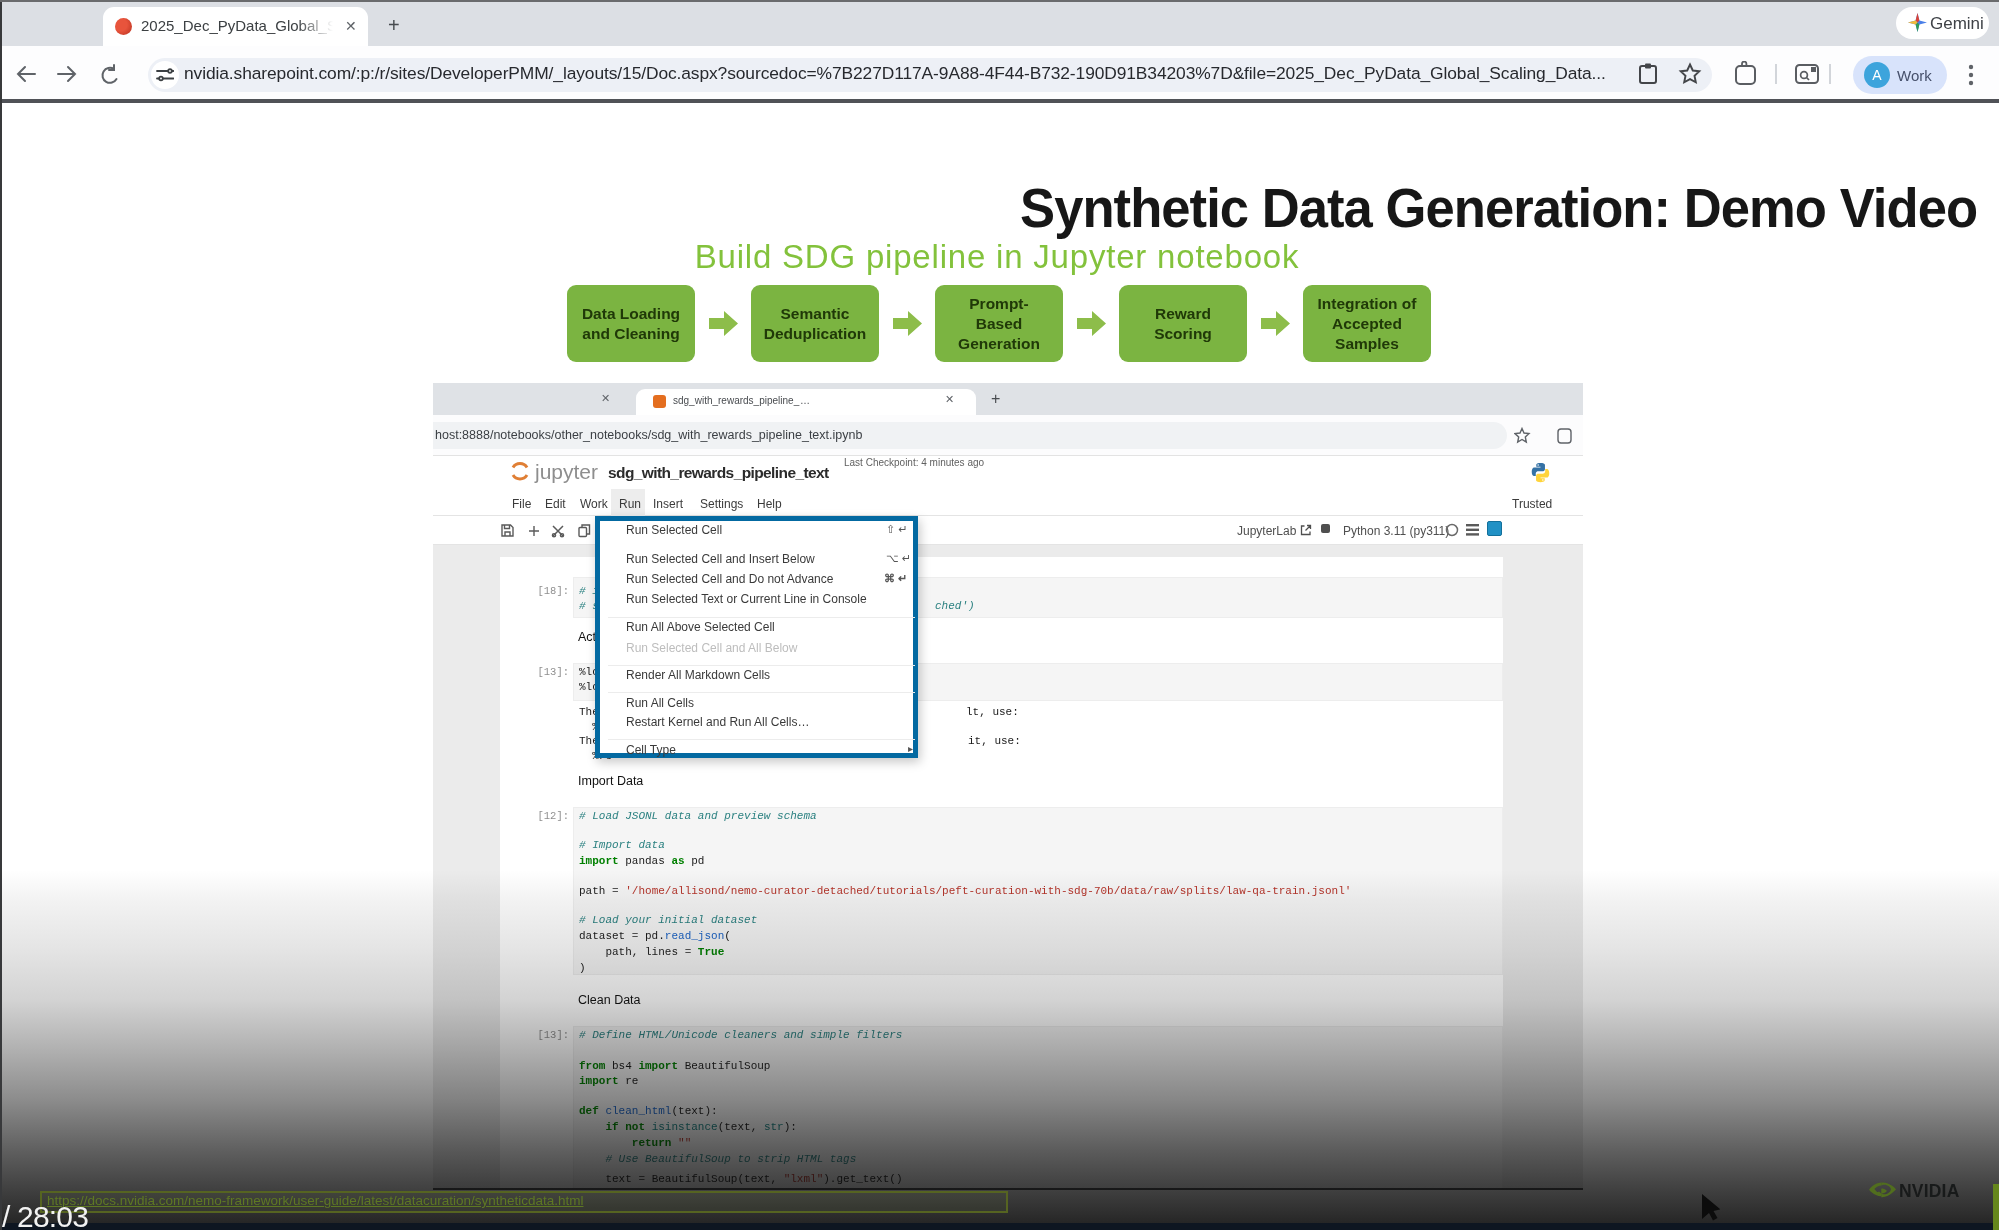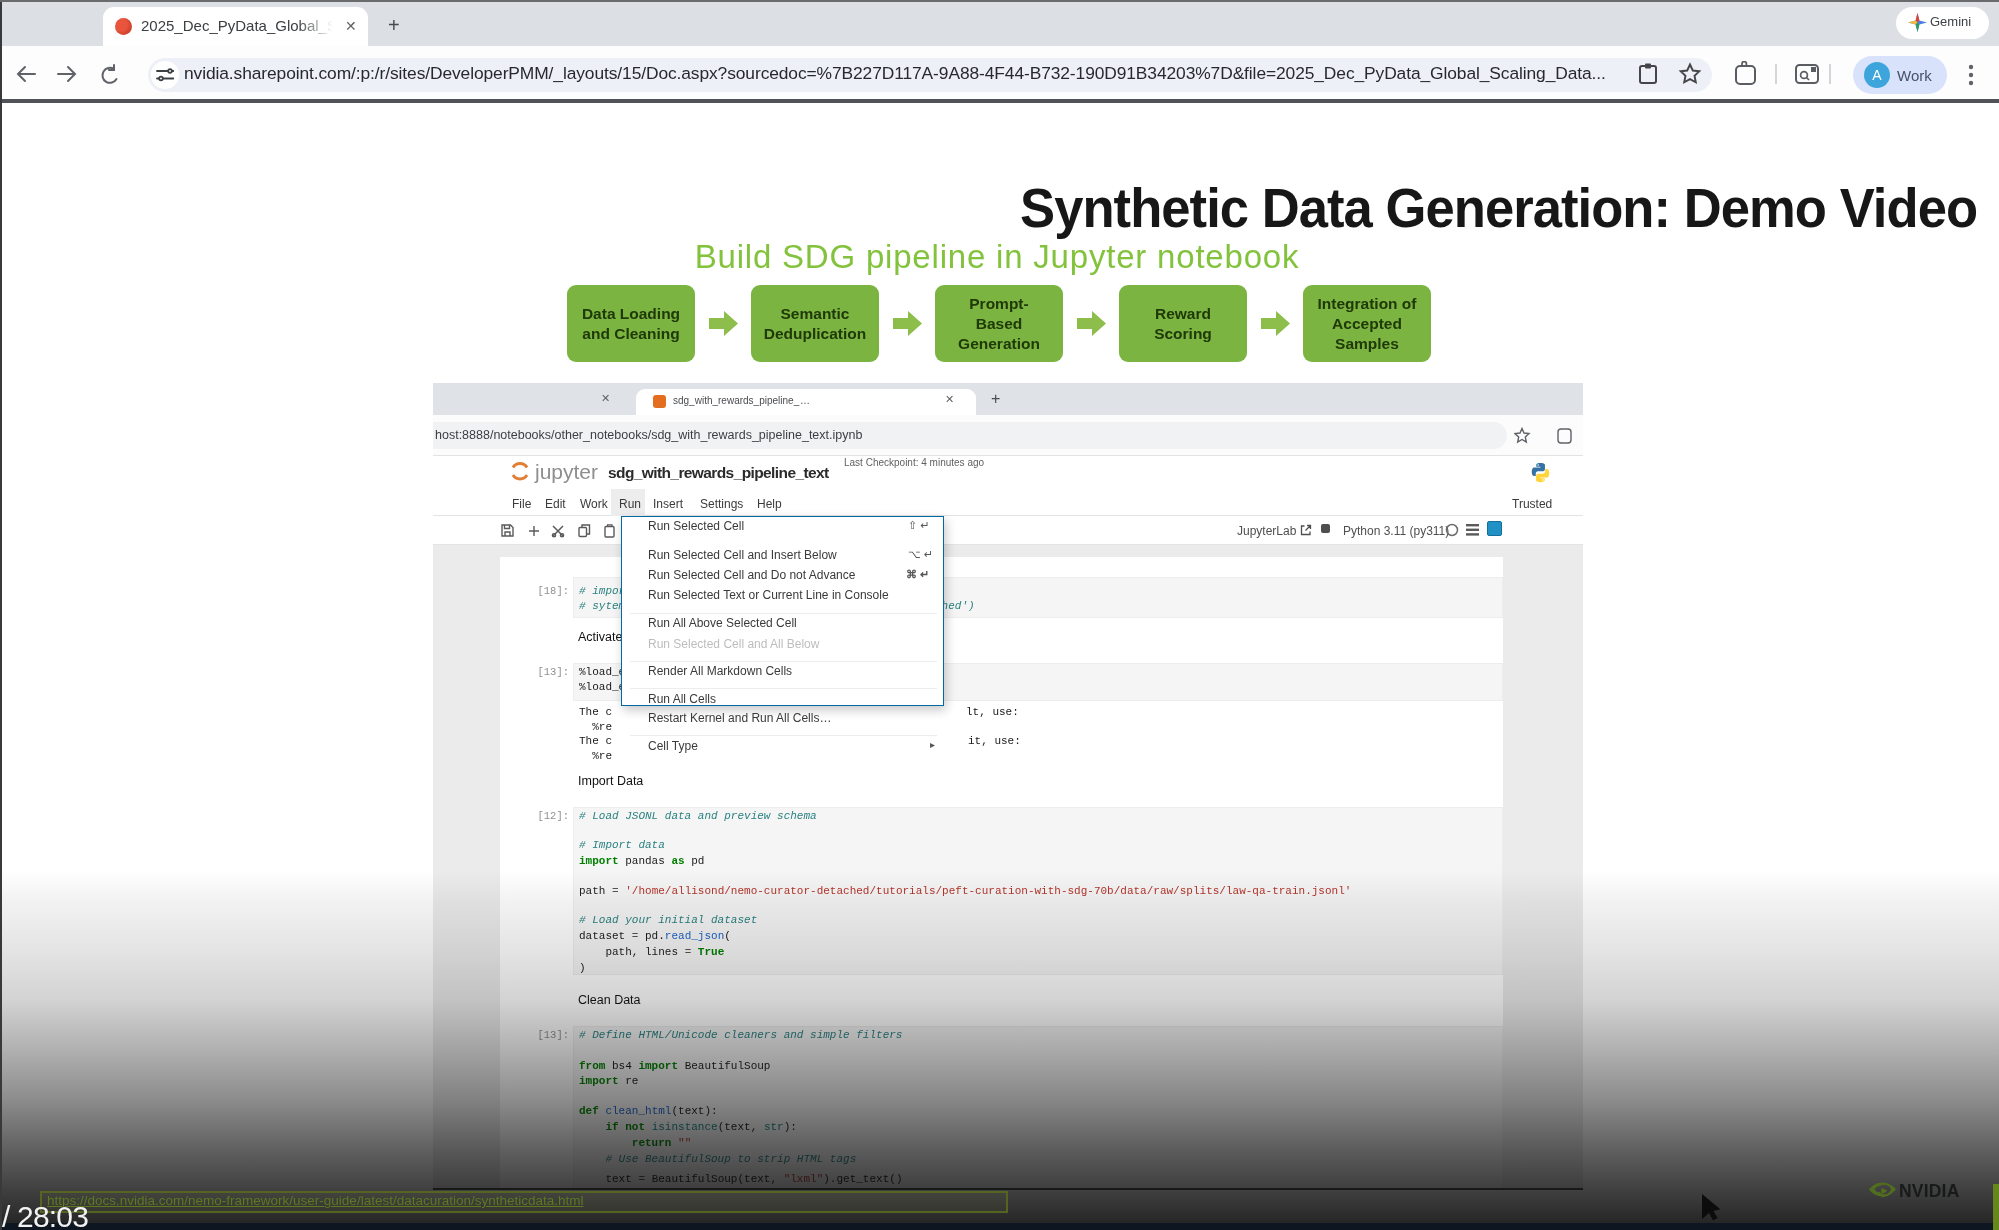--- a/index.html
+++ b/index.html
@@ -9,21 +9,21 @@
 
 #tabstrip{left:0;top:0;width:1999px;height:46px;background:#dcdfe4}
 #winborder{left:0;top:0;width:2px;height:1230px;background:#38393b;z-index:50}
 #winborder2{left:0;top:0;width:1999px;height:1.5px;background:#6a6b6d;z-index:50}
 #tab{left:103px;top:7px;width:265px;height:39px;background:#fff;border-radius:11px 11px 0 0}
 #tabicon{left:115px;top:18px;width:17px;height:17px;border-radius:50%;background:radial-gradient(circle at 35% 40%,#e8543c 0 40%,#b62f1e 100%)}
 #tabtitle{left:141px;top:17px;font-size:15px;color:#3c4043;width:196px;overflow:hidden;white-space:nowrap;-webkit-mask-image:linear-gradient(90deg,#000 80%,transparent 98%);mask-image:linear-gradient(90deg,#000 80%,transparent 98%)}
 #tabx{left:345px;top:18px;font-size:14px;color:#5f6368}
 #newtab{left:388px;top:14px;font-size:20px;color:#474b4f}
 #gemini{left:1896px;top:7px;width:93px;height:32px;background:#fff;border-radius:16px}
-#gemtext{left:1930px;top:14px;font-size:13px;color:#3f4247}
+#gemtext{left:1930px;top:14px;font-size:17px;color:#3f4247}
 #toolbar{left:0;top:46px;width:1999px;height:53px;background:#fdfdfe}
 #urlpill{left:148px;top:58px;width:1564px;height:34px;border-radius:17px;background:#edf0f6}
 #sitecirc{left:151px;top:61px;width:28px;height:28px;border-radius:50%;background:#fff}
 #urltext{left:184px;top:63px;font-size:17.4px;color:#27292e;letter-spacing:-0.1px;white-space:nowrap}
 #divider{left:0;top:99px;width:1999px;height:4px;background:#505257}
 
 #title{left:0;top:176px;width:1999px;text-align:right;font-size:55px;font-weight:bold;color:#171717;letter-spacing:-1px}
 #titleinner{display:inline-block;transform:scaleX(0.956)}
 #subtitle{left:0;top:238px;width:1994px;text-align:center;font-size:33px;color:#83c23c;letter-spacing:0.8px}
 .gbox{background:#7bb441;border-radius:9px;color:#203908;font-weight:bold;font-size:15.5px;line-height:20px;display:flex;align-items:center;justify-content:center;text-align:center;top:285px;width:128px;height:77px}
@@ -47,21 +47,21 @@
 .cbg{position:absolute;left:140px;width:930px;background:#f5f5f5;border:1px solid #ededed}
 .prom{position:absolute;left:96px;width:40px;text-align:right;font-family:"Liberation Mono",monospace;font-size:10.5px;color:#8f8f8f}
 .cl{position:absolute;left:146px;font-family:"Liberation Mono",monospace;font-size:11px;line-height:15px;color:#1a1a1a;white-space:pre}
 .md{position:absolute;left:145px;font-size:12.5px;color:#111}
 .cm{color:#2a8080;font-style:italic}
 .kw{color:#008000;font-weight:bold}
 .st{color:#b5342a}
 .fn{color:#1a62c5}
 .bi{color:#1a7f7f}
 .op{color:#555}
-#dropdown{position:absolute;left:188px;top:133px;width:323px;height:190px;background:#fff;border:1px solid #0369a1;box-shadow:2px 4px 10px rgba(0,0,0,0.22)}
+#dropdown{position:absolute;left:162px;top:133px;width:323px;height:242px;background:#fff;border:5px solid #0369a1;box-shadow:2px 4px 10px rgba(0,0,0,0.22)}
 .mi{position:absolute;left:26px;font-size:12px;color:#3a3a3a;white-space:nowrap}
 .sc{position:absolute;font-size:11px;color:#555}
 </style>
 </head>
 <body>
 
 <div class="a" id="tabstrip"></div>
 <div class="a" id="winborder"></div>
 <div class="a" id="winborder2"></div>
 <div class="a" id="tab"></div>

